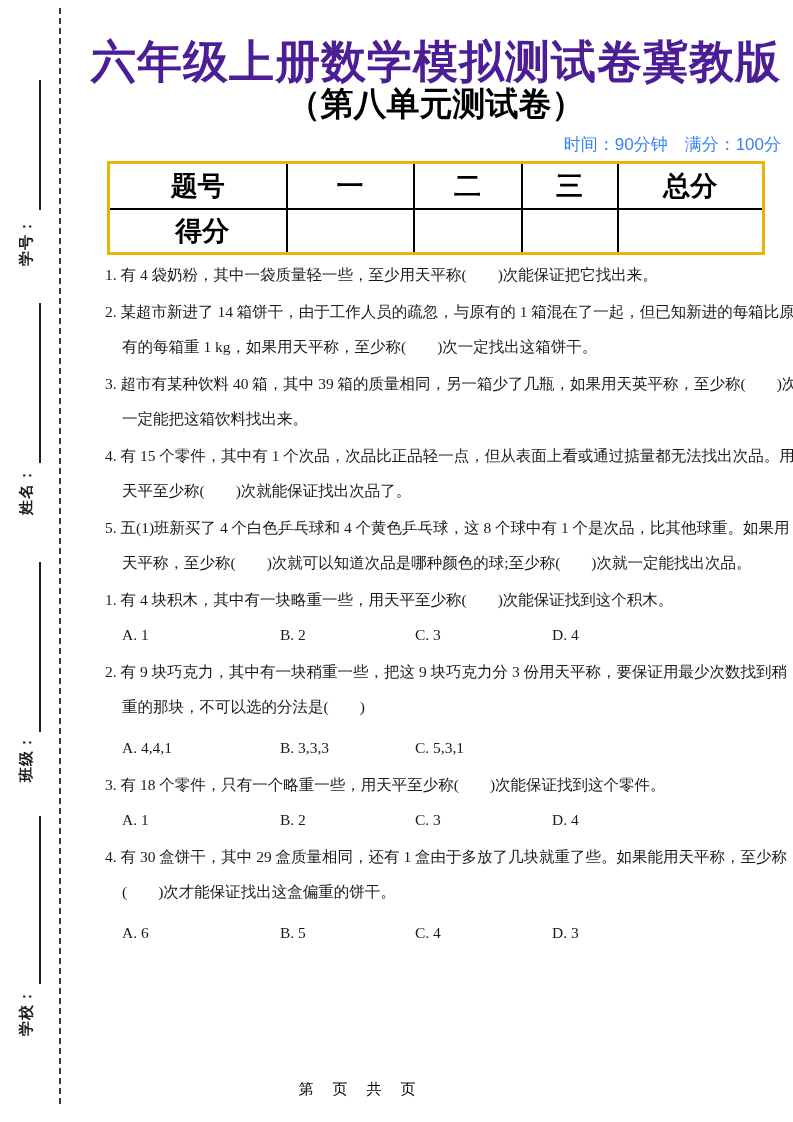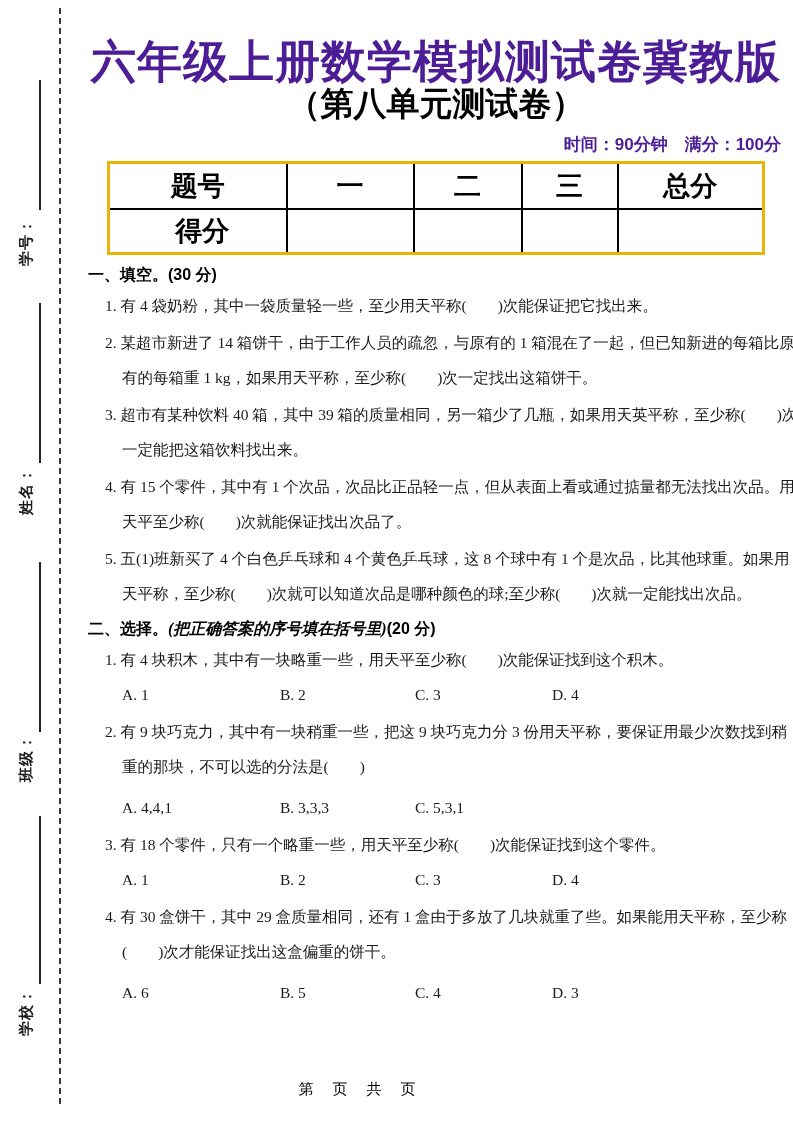--- a/index.html
+++ b/index.html
@@ -29,22 +29,22 @@
   .title{
     margin-top:38px;text-align:center;font-weight:900;font-size:45px;line-height:48px;
     font-family:"Liberation Sans","DejaVu Sans",sans-serif;letter-spacing:1px;color:#4c1d95;
   }
   .subtitle{
     text-align:center;font-weight:700;font-size:33px;line-height:36px;
     font-family:"Liberation Sans","DejaVu Sans",sans-serif;color:#000;
   }
   .exam-info{
     margin-top:13px;text-align:right;padding-right:6px;
-    font-weight:700;font-size:17px;line-height:19px;
-    font-family:"Liberation Sans","DejaVu Sans",sans-serif;color:#4c1d95;
+    font-weight:400;font-size:17px;line-height:19px;
+    font-family:"Liberation Sans","DejaVu Sans",sans-serif;color:#3b82f6;
   }
   
   table.score{
     margin:7px 0 0 22px;border-collapse:collapse;table-layout:fixed;width:655px;
     border:3px solid #eab308;
   }
   table.score td{
     border:2px solid #000;text-align:center;vertical-align:middle;
     font-family:"Liberation Sans","DejaVu Sans",sans-serif;font-weight:700;
     font-size:27px;color:#000;padding:0;
@@ -116,33 +116,27 @@
     <tr class="r2">
       <td>得分</td>
       <td></td>
       <td></td>
       <td></td>
       <td></td>
     </tr>
   </tbody>
     </table>
 
-  <div class="sec-heading">
-    <span class="hb">一、填空。</span><span class="hs">(30 分)</span>
-  </div>
 
   <p class="question">1. 有 4 袋奶粉，其中一袋质量轻一些，至少用天平称(　　)次能保证把它找出来。</p>
   <p class="question">2. 某超市新进了 14 箱饼干，由于工作人员的疏忽，与原有的 1 箱混在了一起，但已知新进的每箱比原有的每箱重 1 kg，如果用天平称，至少称(　　)次一定找出这箱饼干。</p>
   <p class="question">3. 超市有某种饮料 40 箱，其中 39 箱的质量相同，另一箱少了几瓶，如果用天英平称，至少称(　　)次一定能把这箱饮料找出来。</p>
   <p class="question">4. 有 15 个零件，其中有 1 个次品，次品比正品轻一点，但从表面上看或通过掂量都无法找出次品。用天平至少称(　　)次就能保证找出次品了。</p>
   <p class="question">5. 五(1)班新买了 4 个白色乒乓球和 4 个黄色乒乓球，这 8 个球中有 1 个是次品，比其他球重。如果用天平称，至少称(　　)次就可以知道次品是哪种颜色的球;至少称(　　)次就一定能找出次品。</p>
 
-  <div class="sec-heading sec2">
-    <span class="hb">二、选择。</span><span class="hn">(把正确答案的序号填在括号里)</span><span class="hs">(20 分)</span>
-  </div>
 
   <p class="question">1. 有 4 块积木，其中有一块略重一些，用天平至少称(　　)次能保证找到这个积木。</p>
   <div class="options">
     <span>A. 1</span>
     <span>B. 2</span>
     <span>C. 3</span>
     <span>D. 4</span>
   </div>
 
   <p class="question">2. 有 9 块巧克力，其中有一块稍重一些，把这 9 块巧克力分 3 份用天平称，要保证用最少次数找到稍重的那块，不可以选的分法是(　　)</p>

